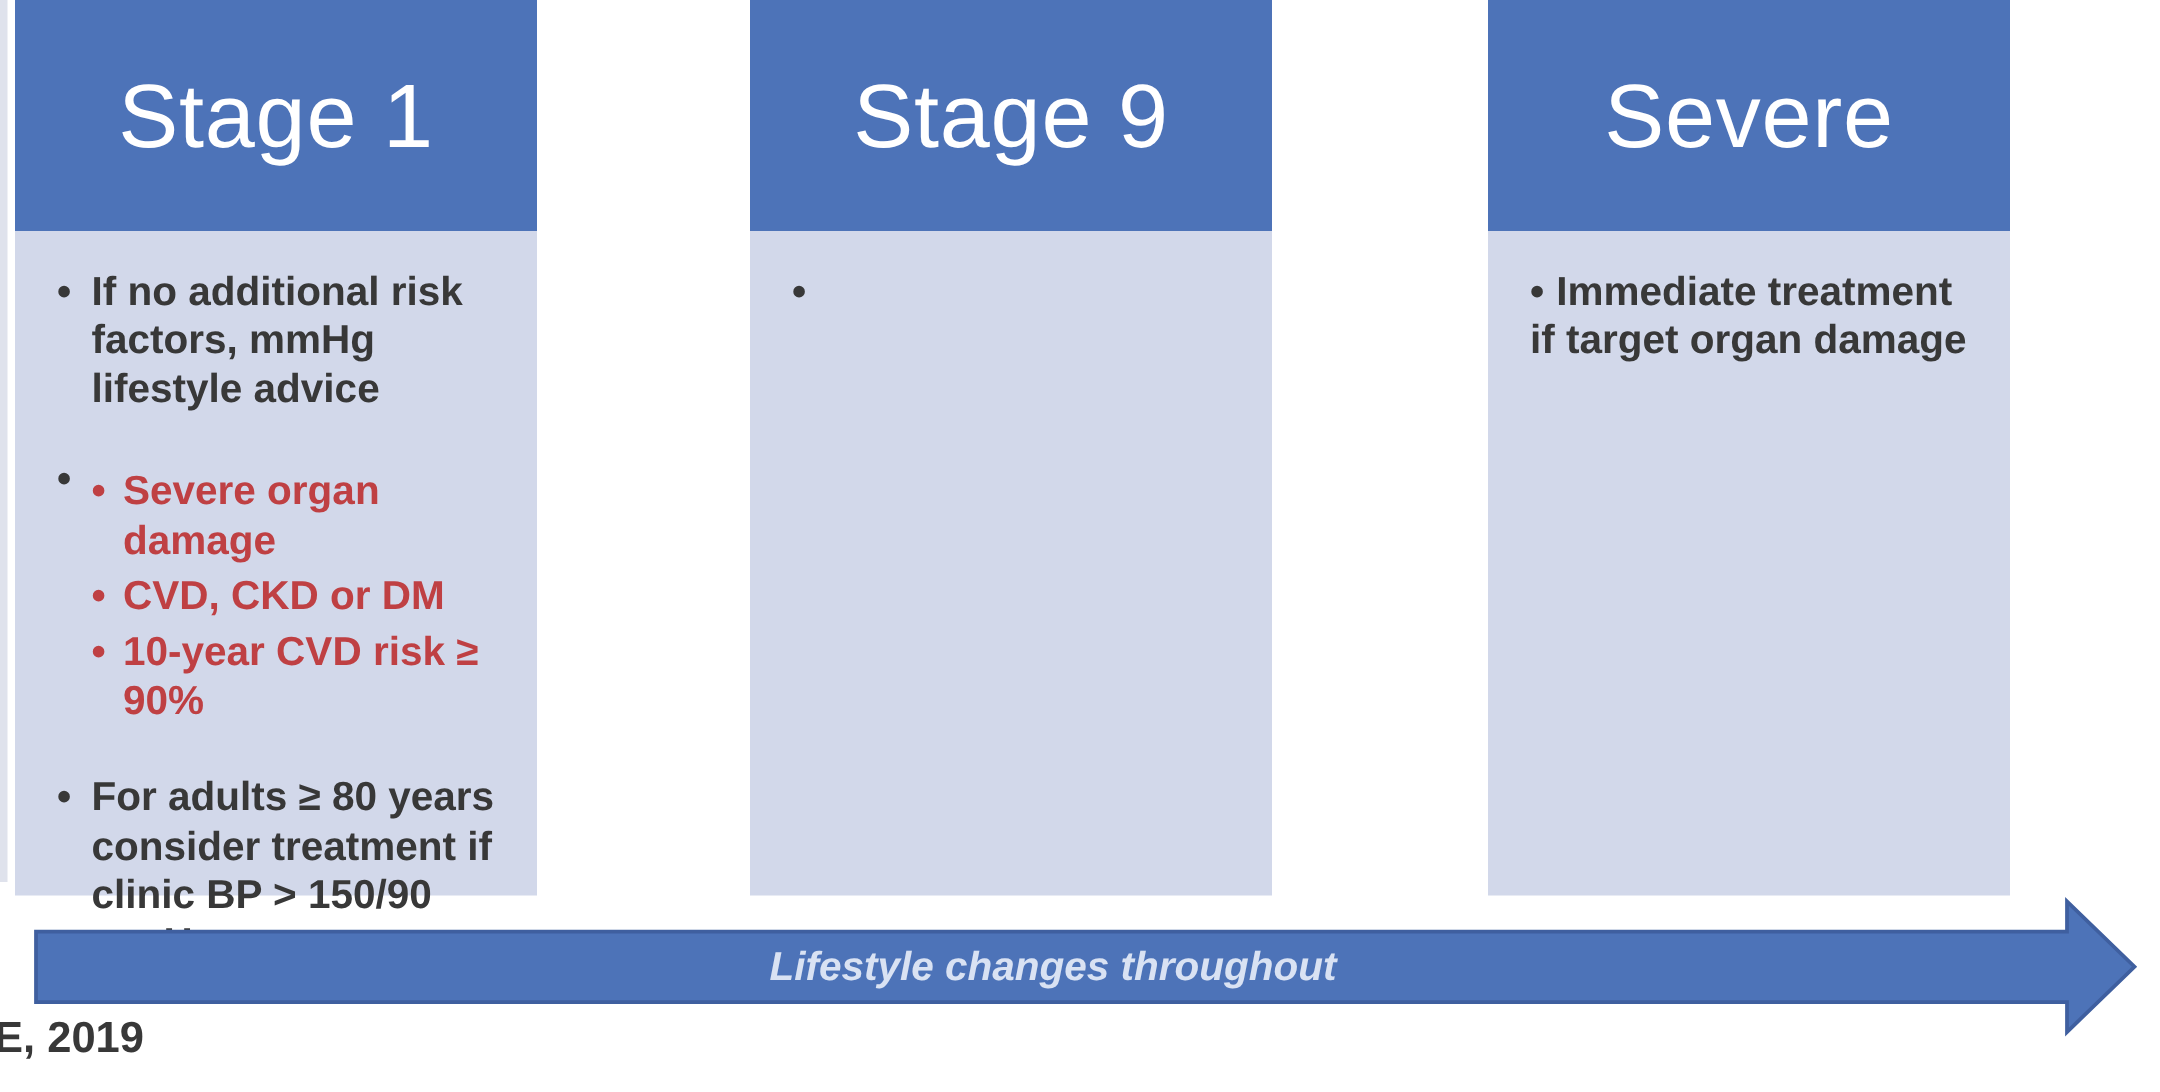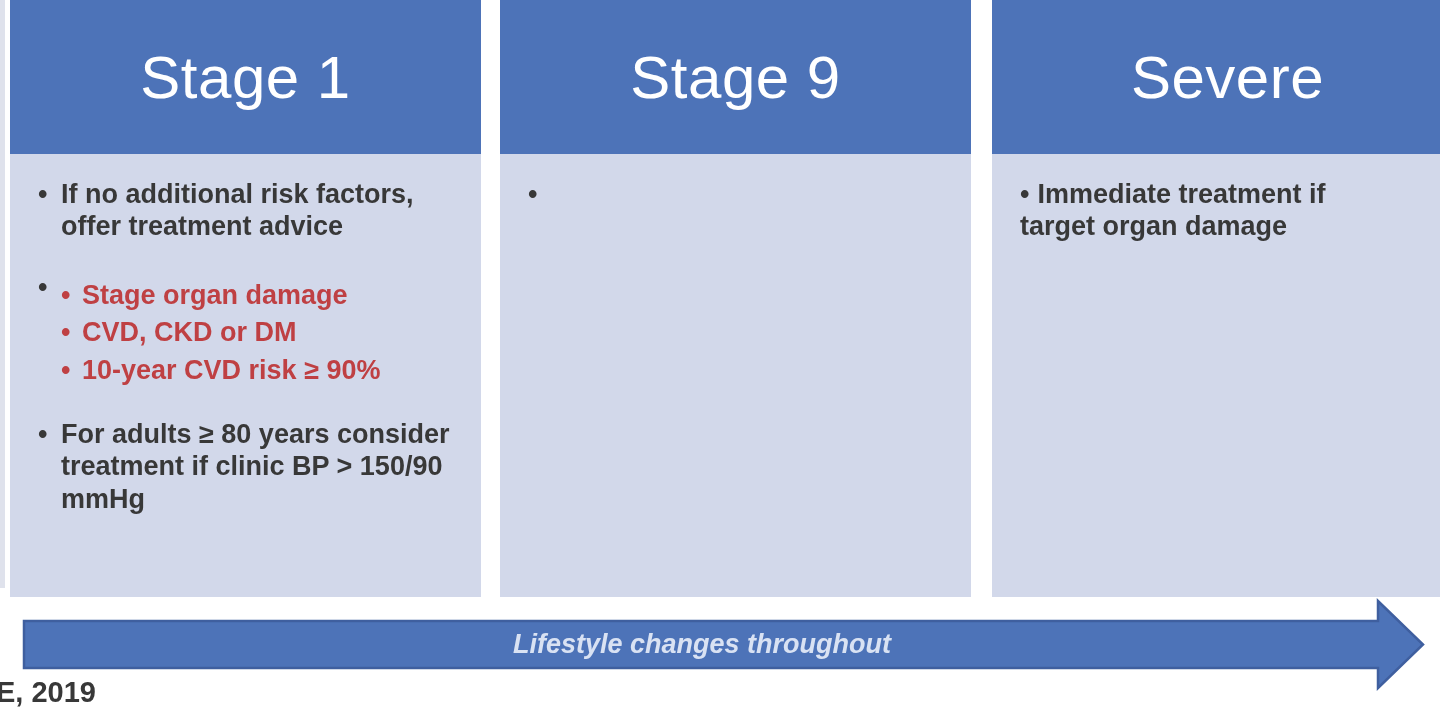--- a/index.html
+++ b/index.html
@@ -13,21 +13,21 @@
   }
   html,body{margin:0;padding:0;background:#fff;}
   .canvas{
     position:relative;width:1440px;height:728px;background:#ffffff;
     font-family:"Liberation Sans",sans-serif;overflow:hidden;
   }
   .left-sliver{
     position:absolute;left:0;top:0;width:5px;height:588px;
     background:var(--sliver);
   }
-  .column{position:absolute;top:0;width:471px;height:597px;}
+  .column{position:absolute;top:0;width:348px;height:597px;}
   .col-1{left:10px;}
   .col-2{left:500px;}
   .col-3{left:992px;}
   .col-header{
     height:154px;background:var(--accent);
     display:flex;align-items:center;justify-content:center;
     color:#ffffff;font-size:60px;font-weight:400;letter-spacing:0.5px;
   }
   .col-body{
     height:443px;background:var(--panel);
@@ -63,29 +63,29 @@
 
   <div class="left-sliver"></div>
 
   <div class="column col-1">
     <div class="col-header">
       <span>Stage 1</span>
     </div>
     <div class="col-body">
       <div class="bullet-item">
         <span class="dot">•</span>
-        <span class="txt">If no additional risk factors, offer treatment advice</span>
+        <span class="txt">If no additional risk factors, mmHg lifestyle advice</span>
       </div>
       <div class="bullet-item mt-group">
         <span class="dot">•</span>
         <span class="txt">
           <span class="sub-list" style="display:block;">
             <span class="bullet-item">
               <span class="dot">•</span>
-              <span class="txt">Stage organ damage</span>
+              <span class="txt">Severe organ damage</span>
             </span>
             <span class="bullet-item">
               <span class="dot">•</span>
               <span class="txt">CVD, CKD or DM</span>
             </span>
             <span class="bullet-item">
               <span class="dot">•</span>
               <span class="txt">10-year CVD risk ≥ 90%</span>
             </span>
           </span>

